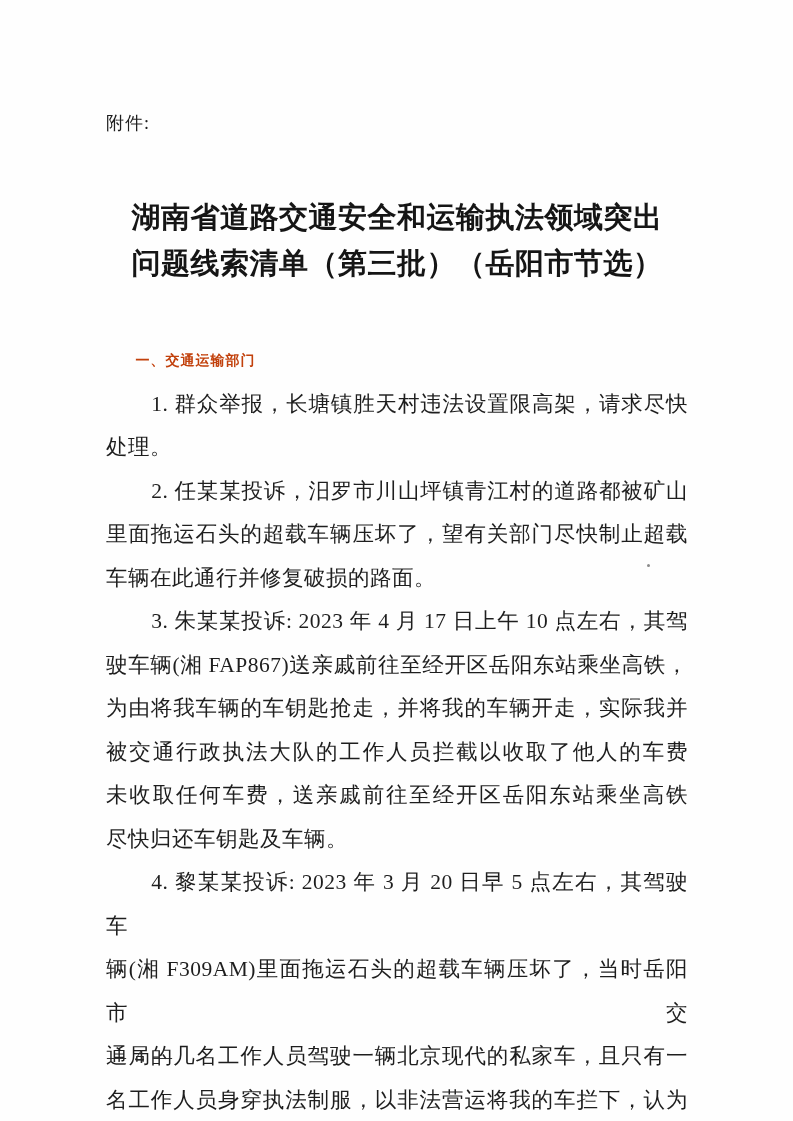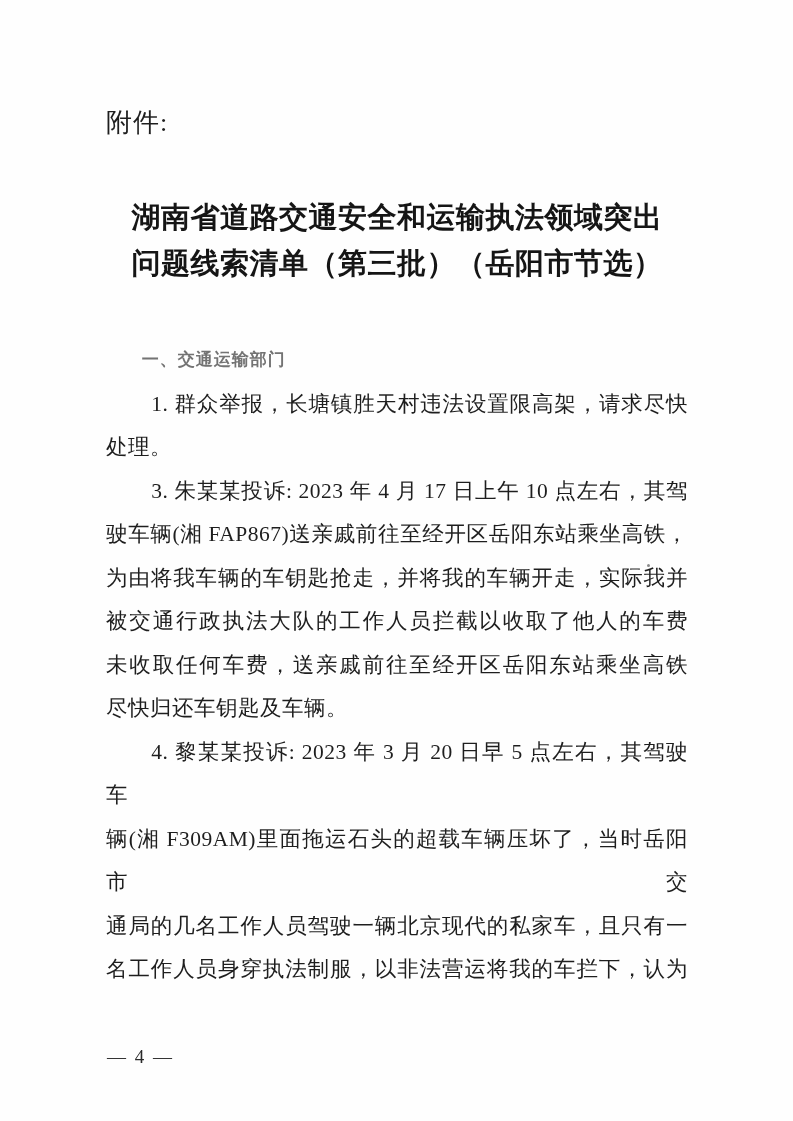--- a/index.html
+++ b/index.html
@@ -13,21 +13,21 @@
   }
   .page {
     position: relative;
     width: 793px;
     height: 1121px;
     background: #fefefe;
     color: #1e1e1e;
     padding: 107px 105px 0 106px;
   }
   .attachment {
-    font-size: 26px;
+    font-size: 18px;
     line-height: 32px;
     letter-spacing: 1px;
   }
   .doc-title {
     margin-top: 55px;
     text-align: center;
     font-size: 29px;
     font-weight: bold;
     line-height: 46px;
     letter-spacing: 0.5px;
@@ -35,26 +35,26 @@
   }
   .doc-title .title-line { display: block; }
   .body-text {
     margin-top: 53px;
     font-size: 21.5px;
     line-height: 43.5px;
     letter-spacing: 0.5px;
     width: 582px;
   }
   .section-heading {
-    font-family: Liberation Mono, monospace;
+    font-family: Liberation Sans, sans-serif;
     font-weight: bold;
-    font-size: 17px;
+    font-size: 14px;
     text-indent: 2.1em;
     letter-spacing: 1px;
-    color: #737373;
+    color: #c2410c;
   }
   .bl {
     text-align: justify;
     text-align-last: left;
     white-space: nowrap;
   }
   .bl.fill {
     white-space: normal;
     text-align-last: justify;
   }
@@ -91,20 +91,25 @@
 
   <div class="body-text">
 
     <div class="section-heading">一、交通运输部门</div>
 
     <div>
       <div class="bl indent fill">1. 群众举报，长塘镇胜天村违法设置限高架，请求尽快</div>
       <div class="bl">处理。</div>
     </div>
 
+    <div>
+      <div class="bl indent fill">2. 任某某投诉，汨罗市川山坪镇青江村的道路都被矿山</div>
+      <div class="bl fill">里面拖运石头的超载车辆压坏了，望有关部门尽快制止超载</div>
+      <div class="bl">车辆在此通行并修复破损的路面。</div>
+    </div>
 
     <div>
       <div class="bl indent fill">3. 朱某某投诉: 2023 年 4 月 17 日上午 10 点左右，其驾</div>
       <div class="bl fill">驶车辆(湘 FAP867)送亲戚前往至经开区岳阳东站乘坐高铁，</div>
       <div class="bl fill">为由将我车辆的车钥匙抢走，并将我的车辆开走，实际我并</div>
       <div class="bl fill">被交通行政执法大队的工作人员拦截以收取了他人的车费</div>
       <div class="bl fill">未收取任何车费，送亲戚前往至经开区岳阳东站乘坐高铁</div>
       <div class="bl">尽快归还车钥匙及车辆。</div>
     </div>
 

